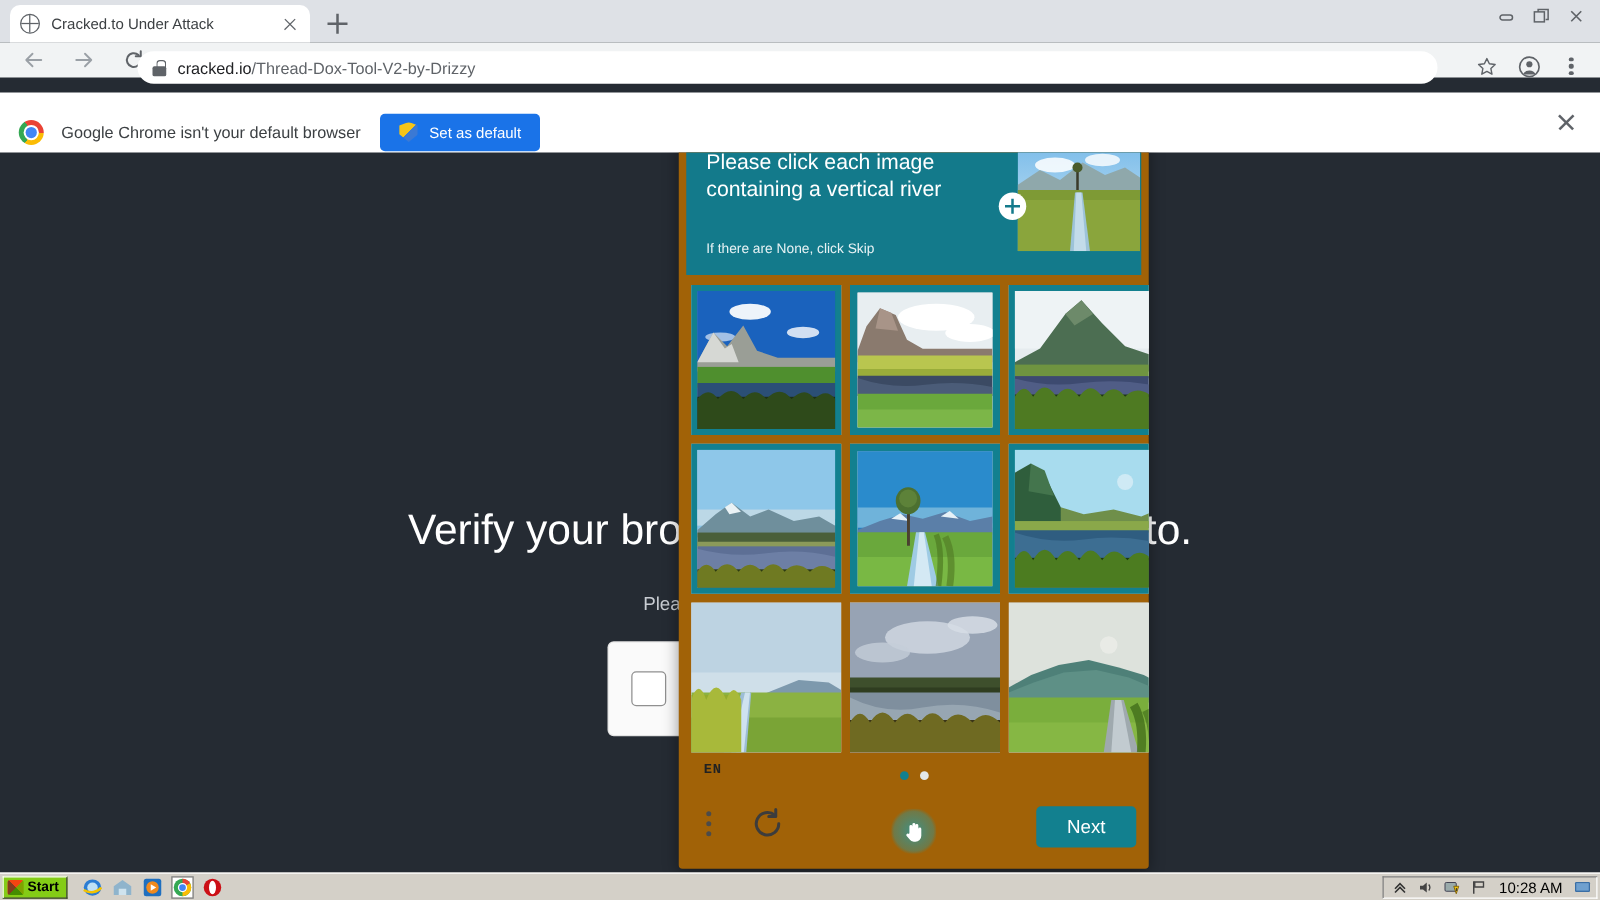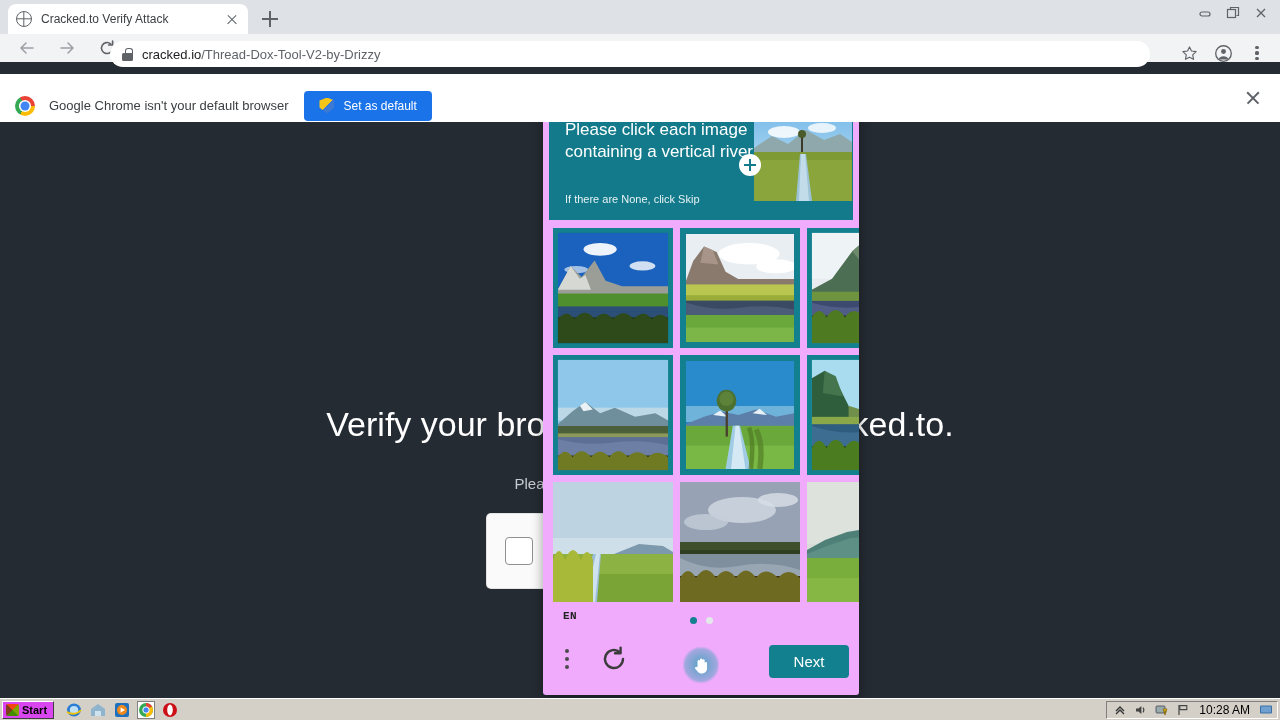--- a/index.html
+++ b/index.html
@@ -143,22 +143,22 @@
     box-shadow: 0 0 0 1px #e4e4e4;
   }
   .cf-box {
     width: 28px; height: 28px; margin-left: 18px; border: 1px solid #909090;
     border-radius: 4px; background: #fff; cursor: pointer;
   }
   .cf-label { font-size: 13px; color: #444; margin-left: 14px; }
 
   
   .hc {
-    position: absolute; left: 543px; top: 110px; width: 316px; height: 585px;
-    background: #f0abfc; border-radius: 3px;
+    position: absolute; left: 543px; top: 110px; width: 376px; height: 585px;
+    background: #a16207; border-radius: 3px;
     box-shadow: 0 2px 12px rgba(0,0,0,.38);
     display: flex; flex-direction: column; overflow: hidden;
   }
   .hc-head {
     margin: 6px 6px 0 6px; height: 104px; background: #137a8b;
     position: relative; flex: 0 0 auto; overflow: hidden;
   }
   .hc-prompt {
     position: absolute; left: 16px; top: 3px; width: 260px;
     font-size: 17px; line-height: 1.32; color: #fff;
@@ -220,21 +220,21 @@
   }
 
   
   .taskbar {
     position: absolute; left: 0; top: 698px; width: 1280px; height: 22px;
     background: #d4d0c8; border-top: 1px solid #ffffff;
     display: flex; align-items: center;
   }
   .start {
     margin-left: 2px; height: 18px; display: flex; align-items: center; gap: 3px;
-    padding: 0 6px 0 3px; background: #d946ef;
+    padding: 0 6px 0 3px; background: #84cc16;
     border: 1px solid; border-color: #fff #404040 #404040 #fff; cursor: pointer;
   }
   .start-flag {
     width: 13px; height: 12px; flex: 0 0 auto;
     background:
       linear-gradient(135deg,#f34f20 0 50%, #7fba00 50% 100%);
     border-radius: 2px; position: relative; overflow: hidden;
   }
   .start-flag::after {
     content: ""; position: absolute; inset: 0;
@@ -254,21 +254,21 @@
   .tray ._i { width: 14px; height: 14px; }
 </style>
 </head>
 <body>
 
 <div id="root">
 
   <div class="titlebar">
     <div class="tab">
       <span class="tab-favicon"></span>
-      <span class="tab-title">Cracked.to Verify Attack</span>
+      <span class="tab-title">Cracked.to Under Attack</span>
       <span class="tab-close"></span>
     </div>
     <div class="newtab"></div>
     <div class="wincontrols">
       <div class="wc">
         <svg width="14" height="12">
             <rect x="2" y="5" width="10" height="4" rx="2" fill="none" stroke="#5f6368" stroke-width="1.2"></rect>
           </svg>
       </div>
       <div class="wc">

